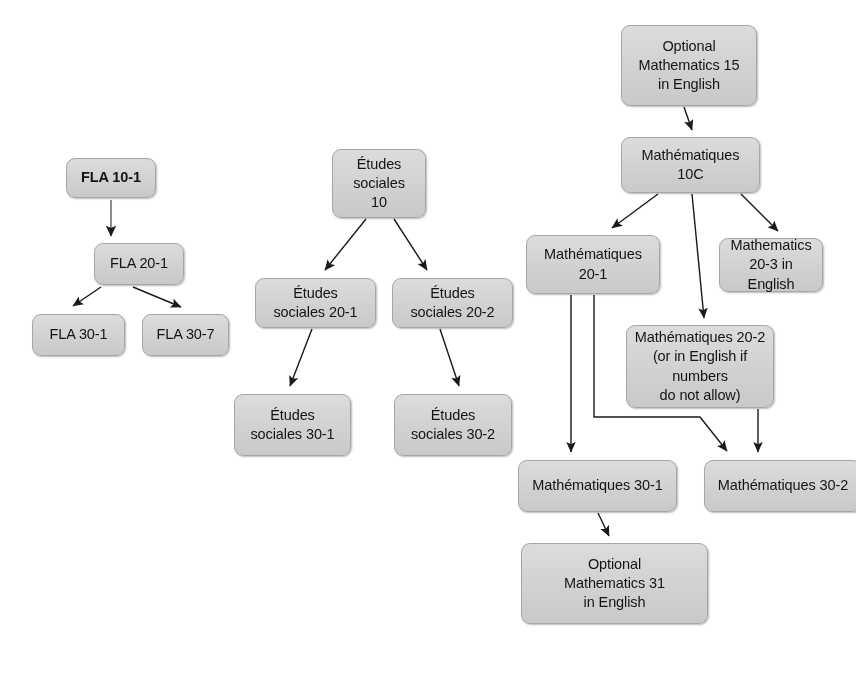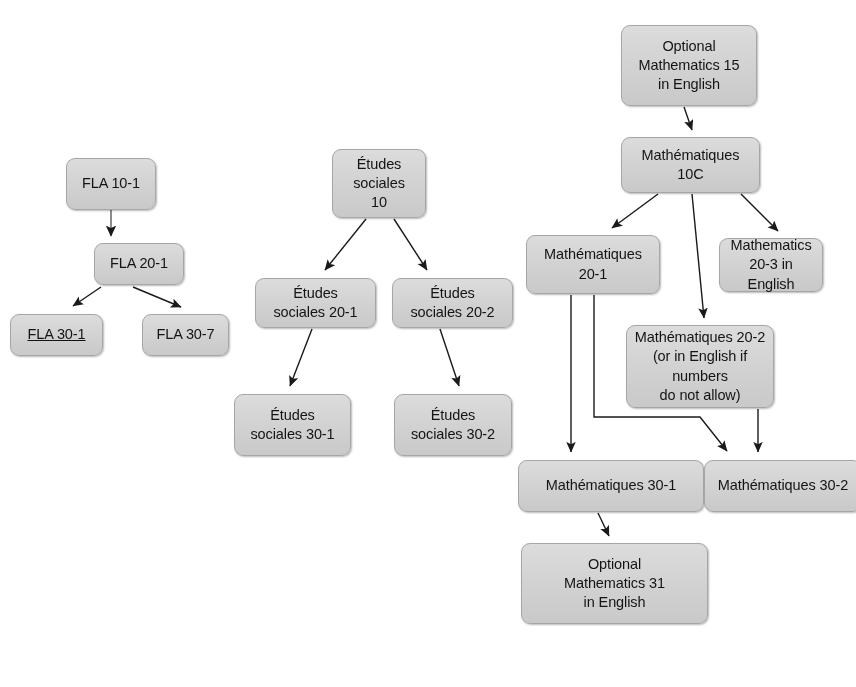--- a/index.html
+++ b/index.html
@@ -74,23 +74,23 @@
         <path d="M 658 194 L 612 228" fill="none" stroke="#1a1a1a" stroke-width="1.4" marker-end="url(#arrow-dark)"></path>
         <path d="M 692 194 L 704 318" fill="none" stroke="#1a1a1a" stroke-width="1.4" marker-end="url(#arrow-dark)"></path>
         <path d="M 741 194 L 778 231" fill="none" stroke="#1a1a1a" stroke-width="1.4" marker-end="url(#arrow-dark)"></path>
         <path d="M 571 295 L 571 452" fill="none" stroke="#1a1a1a" stroke-width="1.4" marker-end="url(#arrow-dark)"></path>
         <path d="M 594 295 L 594 417 L 700 417 L 727 451" fill="none" stroke="#1a1a1a" stroke-width="1.4" marker-end="url(#arrow-dark)"></path>
         <path d="M 758 409 L 758 452" fill="none" stroke="#1a1a1a" stroke-width="1.4" marker-end="url(#arrow-dark)"></path>
         <path d="M 598 513 L 609 536" fill="none" stroke="#1a1a1a" stroke-width="1.4" marker-end="url(#arrow-dark)"></path>
       </g>
   </svg>
   <div id="node-layer">
-      <div class="node" style="left: 66px; top: 158px; width: 90px; height: 52px;"><span class="node-label">FLA 10-1</span></div>
+      <div class="node" style="left: 66px; top: 158px; width: 90px; height: 40px; font-weight: bold;"><span class="node-label">FLA 10-1</span></div>
       <div class="node" style="left: 70px; top: 243px; width: 90px; height: 42px; margin-left: 24px;"><span class="node-label">FLA 20-1</span></div>
-      <div class="node" style="left: 10px; top: 314px; width: 93px; height: 42px; text-decoration: underline;"><span class="node-label">FLA 30-1</span></div>
+      <div class="node" style="left: 32px; top: 314px; width: 93px; height: 42px;"><span class="node-label">FLA 30-1</span></div>
       <div class="node" style="left: 142px; top: 314px; width: 87px; height: 42px;"><span class="node-label">FLA 30-7</span></div>
       <div class="node" style="left: 332px; top: 149px; width: 94px; height: 69px;"><span class="node-label">Études
 sociales
 10</span></div>
       <div class="node" style="left: 255px; top: 278px; width: 121px; height: 50px;"><span class="node-label">Études
 sociales 20-1</span></div>
       <div class="node" style="left: 392px; top: 278px; width: 121px; height: 50px;"><span class="node-label">Études
 sociales 20-2</span></div>
       <div class="node" style="left: 234px; top: 394px; width: 117px; height: 62px;"><span class="node-label">Études
 sociales 30-1</span></div>
@@ -101,19 +101,19 @@
 in English</span></div>
       <div class="node" style="left: 621px; top: 137px; width: 139px; height: 56px;"><span class="node-label">Mathématiques
 10C</span></div>
       <div class="node" style="left: 526px; top: 235px; width: 134px; height: 59px;"><span class="node-label">Mathématiques
 20-1</span></div>
       <div class="node" style="left: 719px; top: 238px; width: 104px; height: 54px;"><span class="node-label">Mathematics
 20-3 in English</span></div>
       <div class="node" style="left: 626px; top: 325px; width: 148px; height: 83px;"><span class="node-label">Mathématiques 20-2
 (or in English if numbers
 do not allow)</span></div>
-      <div class="node" style="left: 518px; top: 460px; width: 186px; height: 52px;"><span class="node-label">Mathématiques 30-1</span></div>
+      <div class="node" style="left: 518px; top: 460px; width: 159px; height: 52px;"><span class="node-label">Mathématiques 30-1</span></div>
       <div class="node" style="left: 688px; top: 460px; width: 158px; height: 52px; margin-left: 16px;"><span class="node-label">Mathématiques 30-2</span></div>
       <div class="node" style="left: 521px; top: 543px; width: 187px; height: 81px;"><span class="node-label">Optional
 Mathematics 31
 in English</span></div>
     </div>
 </div>
 
 </body></html>

